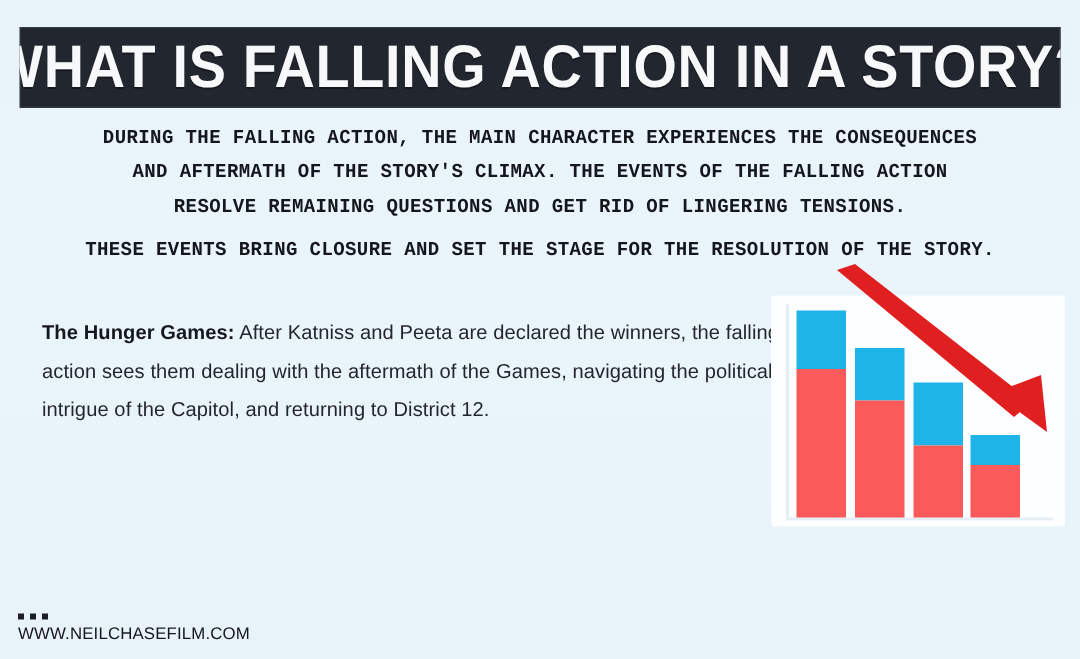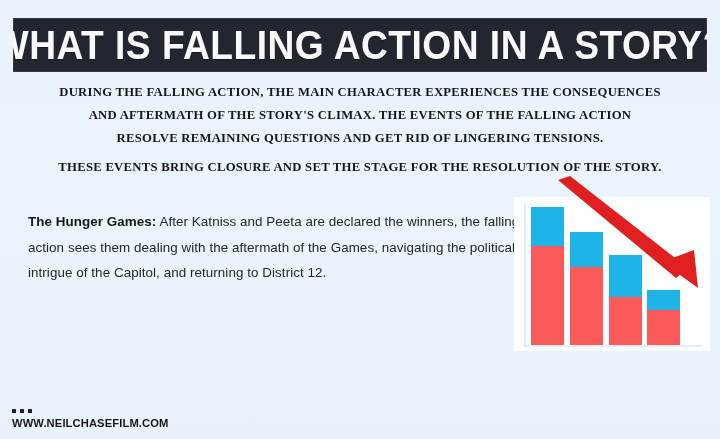--- a/index.html
+++ b/index.html
@@ -50,21 +50,21 @@
   }
 
   
   .subtitle {
     position: absolute;
     left: 14px;
     top: 80px;
     width: 692px;
     text-align: center;
     color: #14171c;
-    font-family: Liberation Serif, serif;
+    font-family: Liberation Mono, monospace;
     font-weight: 700;
     font-size: 13.1px;
     line-height: 23px;
     letter-spacing: 0.02em;
   }
   .subtitle .ln {
     display: block;
     transform: scaleX(0.97);
     transform-origin: center center;
     white-space: nowrap;
@@ -169,21 +169,21 @@
   }
   .dots span {
     display: block;
     width: 4px;
     height: 4px;
     background: #1b1e23;
   }
   .footer-url {
     color: #14171c;
     font-family: "Liberation Sans Narrow", "Liberation Sans", sans-serif;
-    font-weight: 700;
+    font-weight: 400;
     font-size: 11.2px;
     letter-spacing: 0.01em;
   }
 </style>
 </head>
 <body>
 
 <div id="poster">
 
   <div class="title-banner">

